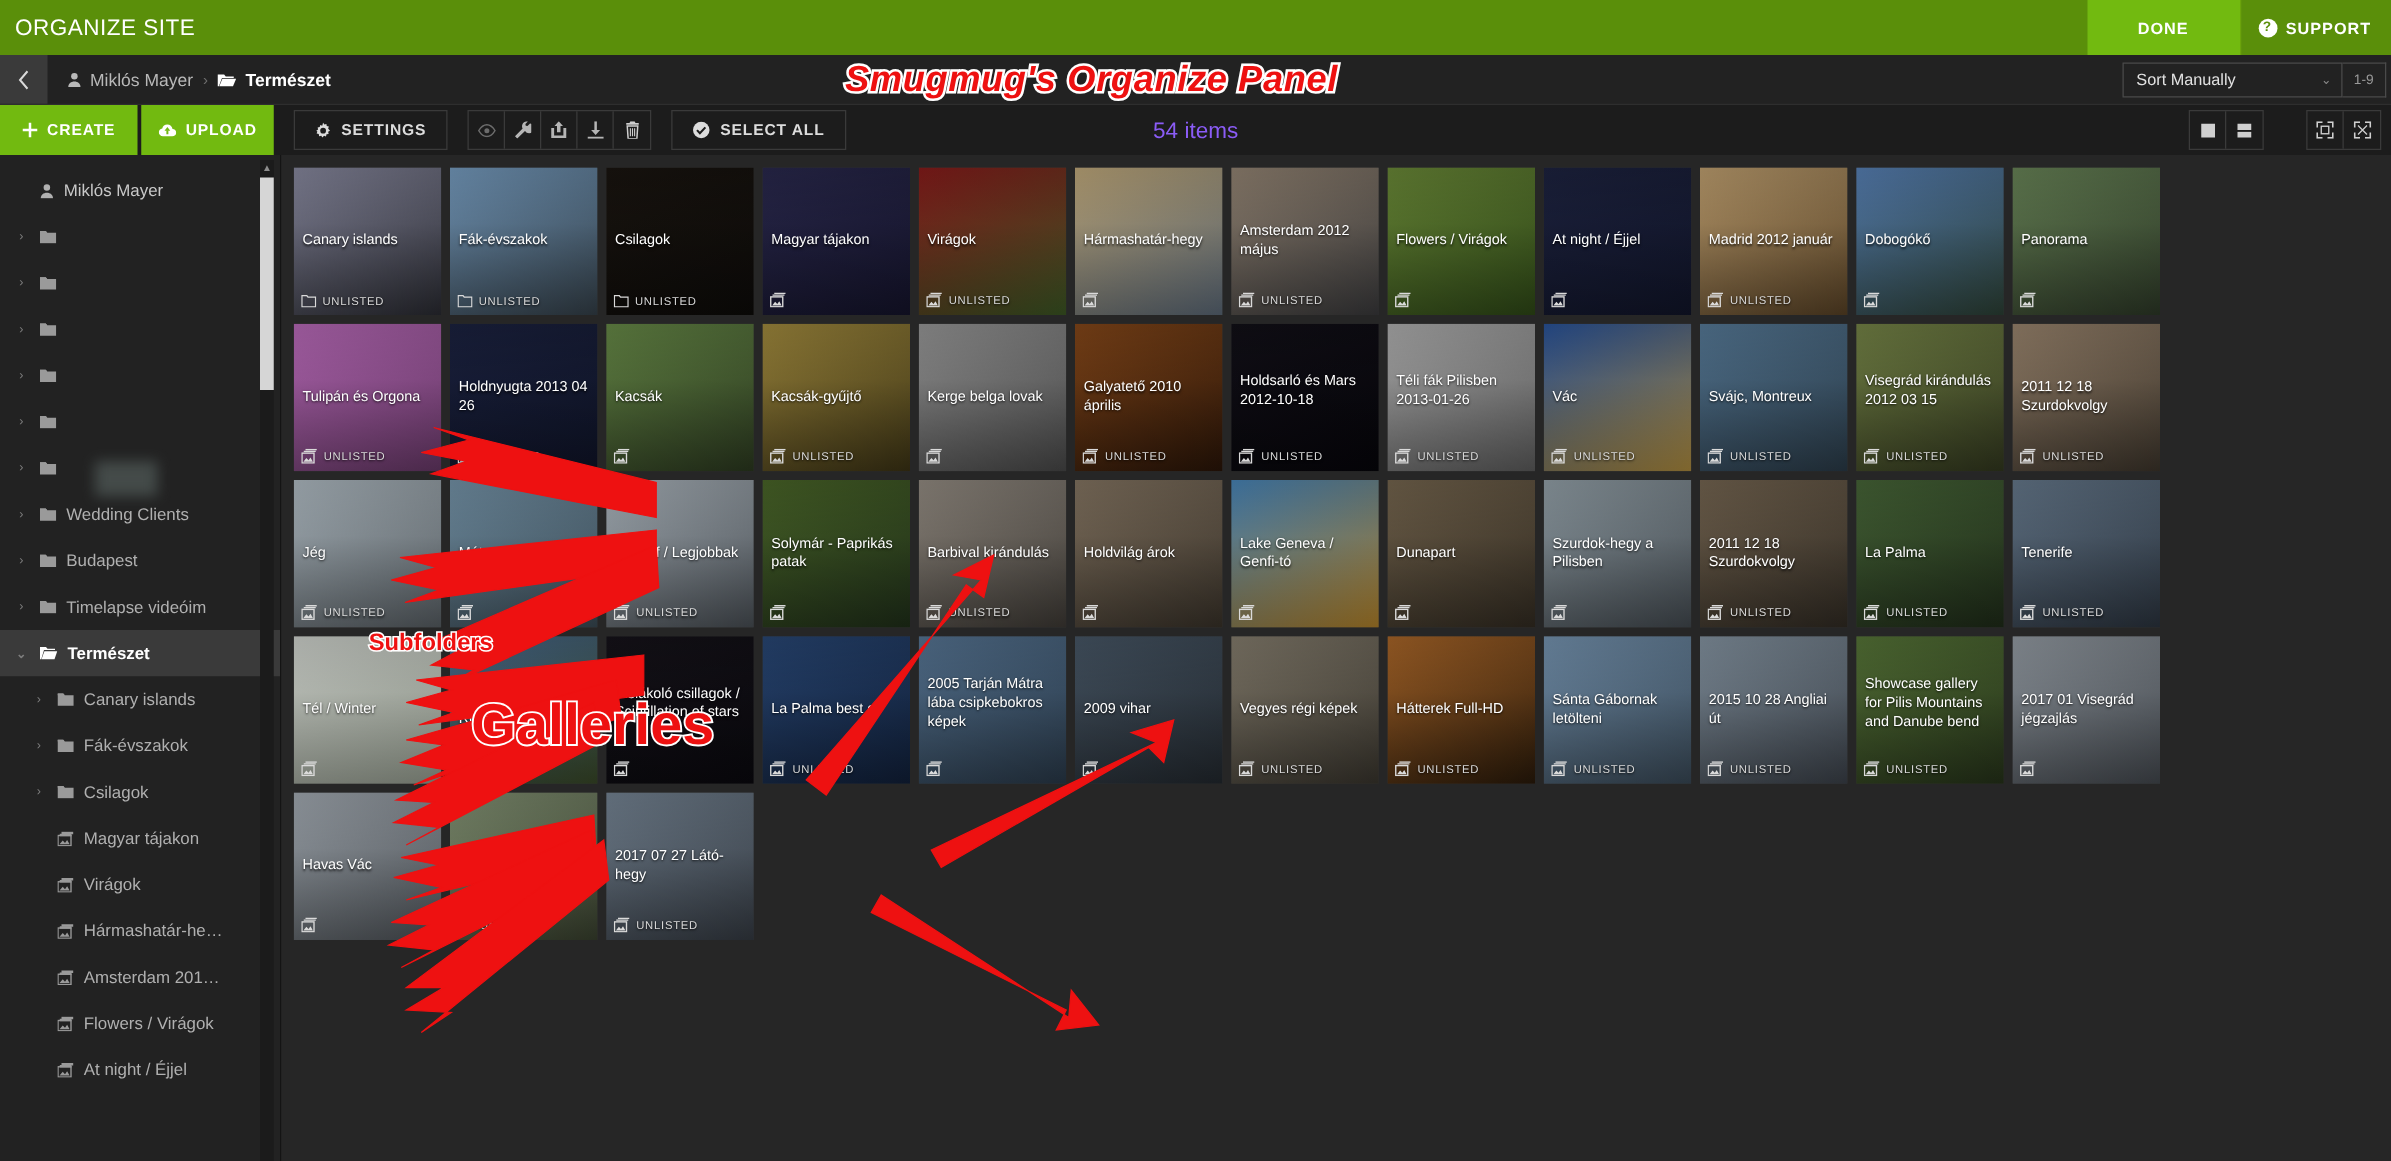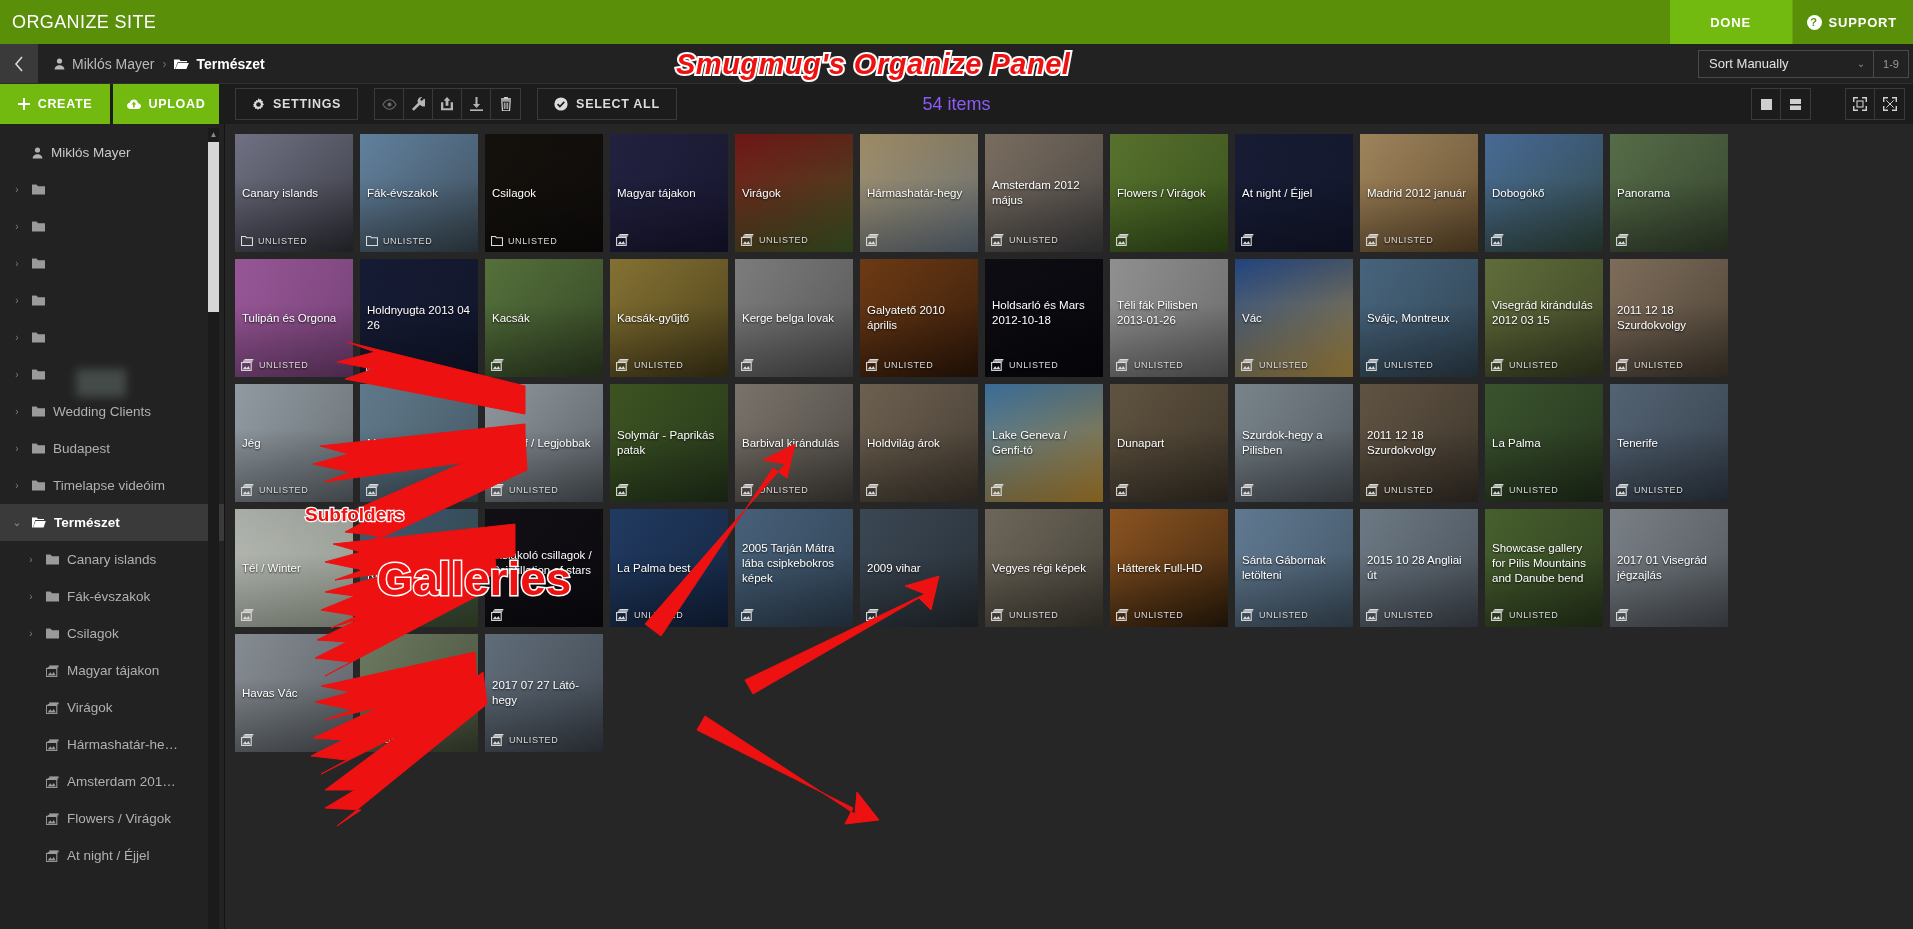--- a/index.html
+++ b/index.html
@@ -1344,19 +1344,19 @@
           <path d="M248 540 L88 614 L118 616 L86 632 L122 636 L96 650 L252 572 Z"></path>
           <path d="M258 548 L100 666 L130 666 L100 684 L136 686 L112 702 L262 580 Z"></path>
 
           <path d="M420 500 L560 340 L538 336 L570 320 L562 354 L548 344 L436 512 Z"></path>
 
           <path d="M520 556 L700 470 L680 462 L714 452 L706 486 L694 474 L528 570 Z"></path>
 
           <path d="M480 592 L630 690 L632 668 L654 696 L620 700 L628 684 L472 606 Z"></path>
         </g>
       </svg>
-      <div class="anno-text" style="top:380px;left:70px;font-size:19px;margin-left:10px;-webkit-text-stroke:2.5px #fff;">Subfolders</div>
+      <div class="anno-text" style="top:380px;left:70px;font-size:19px;-webkit-text-stroke:2.5px #fff;">Subfolders</div>
       <div class="anno-text" style="top:428px;left:152px;font-size:46px;">Galleries</div>
     </div>
   </div>
 </div>
 
 <div class="hdr-anno">Smugmug's Organize Panel</div>
 
 </body></html>

